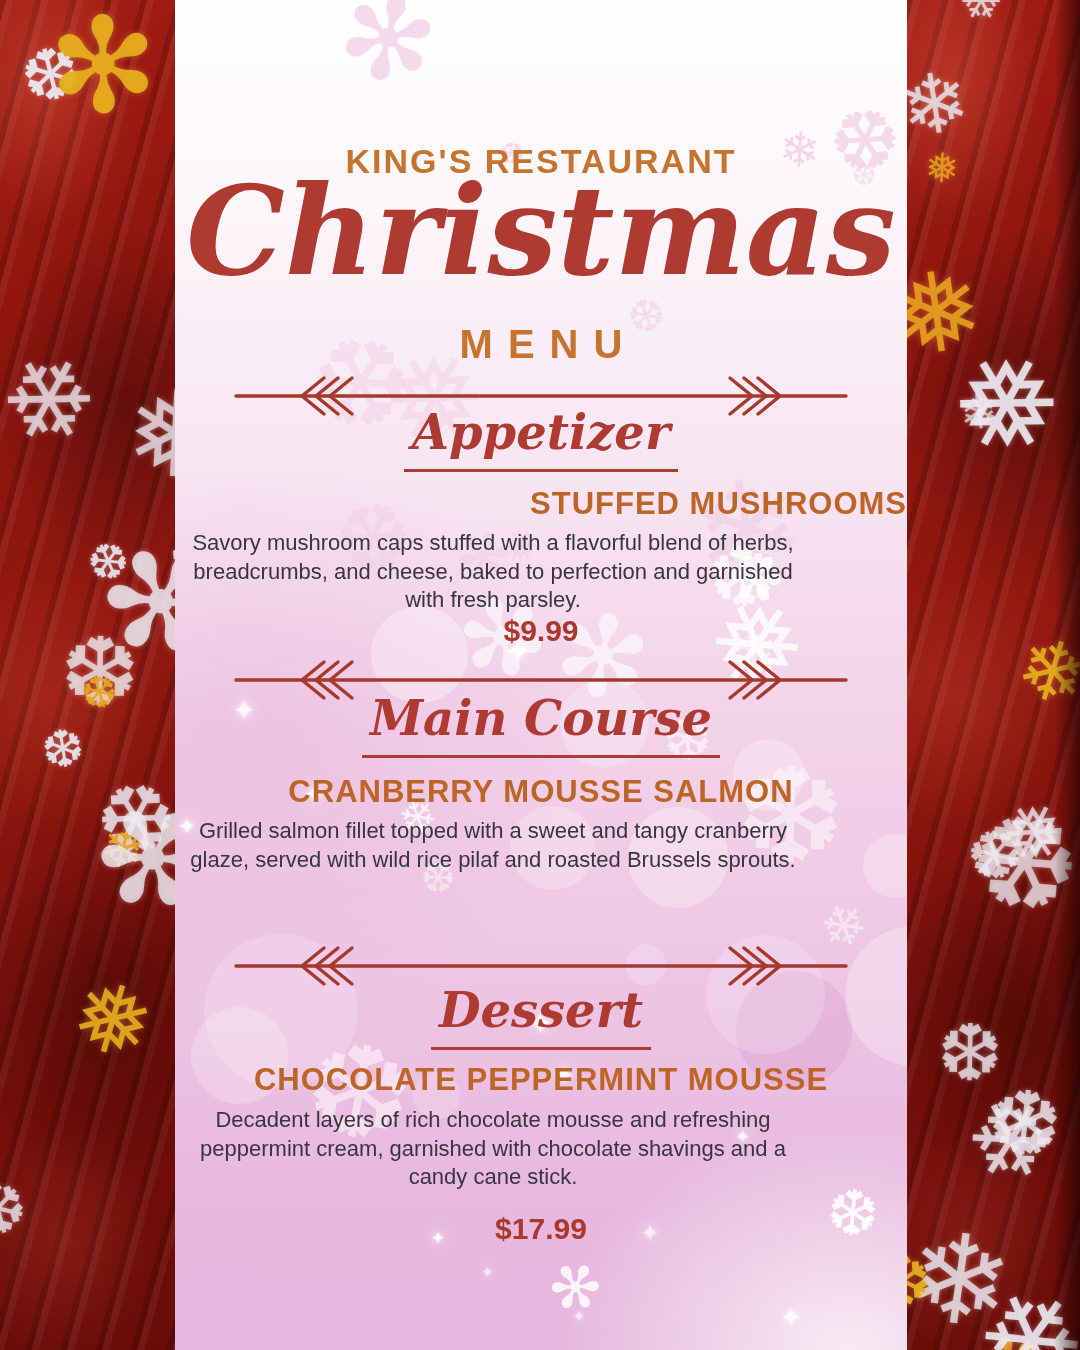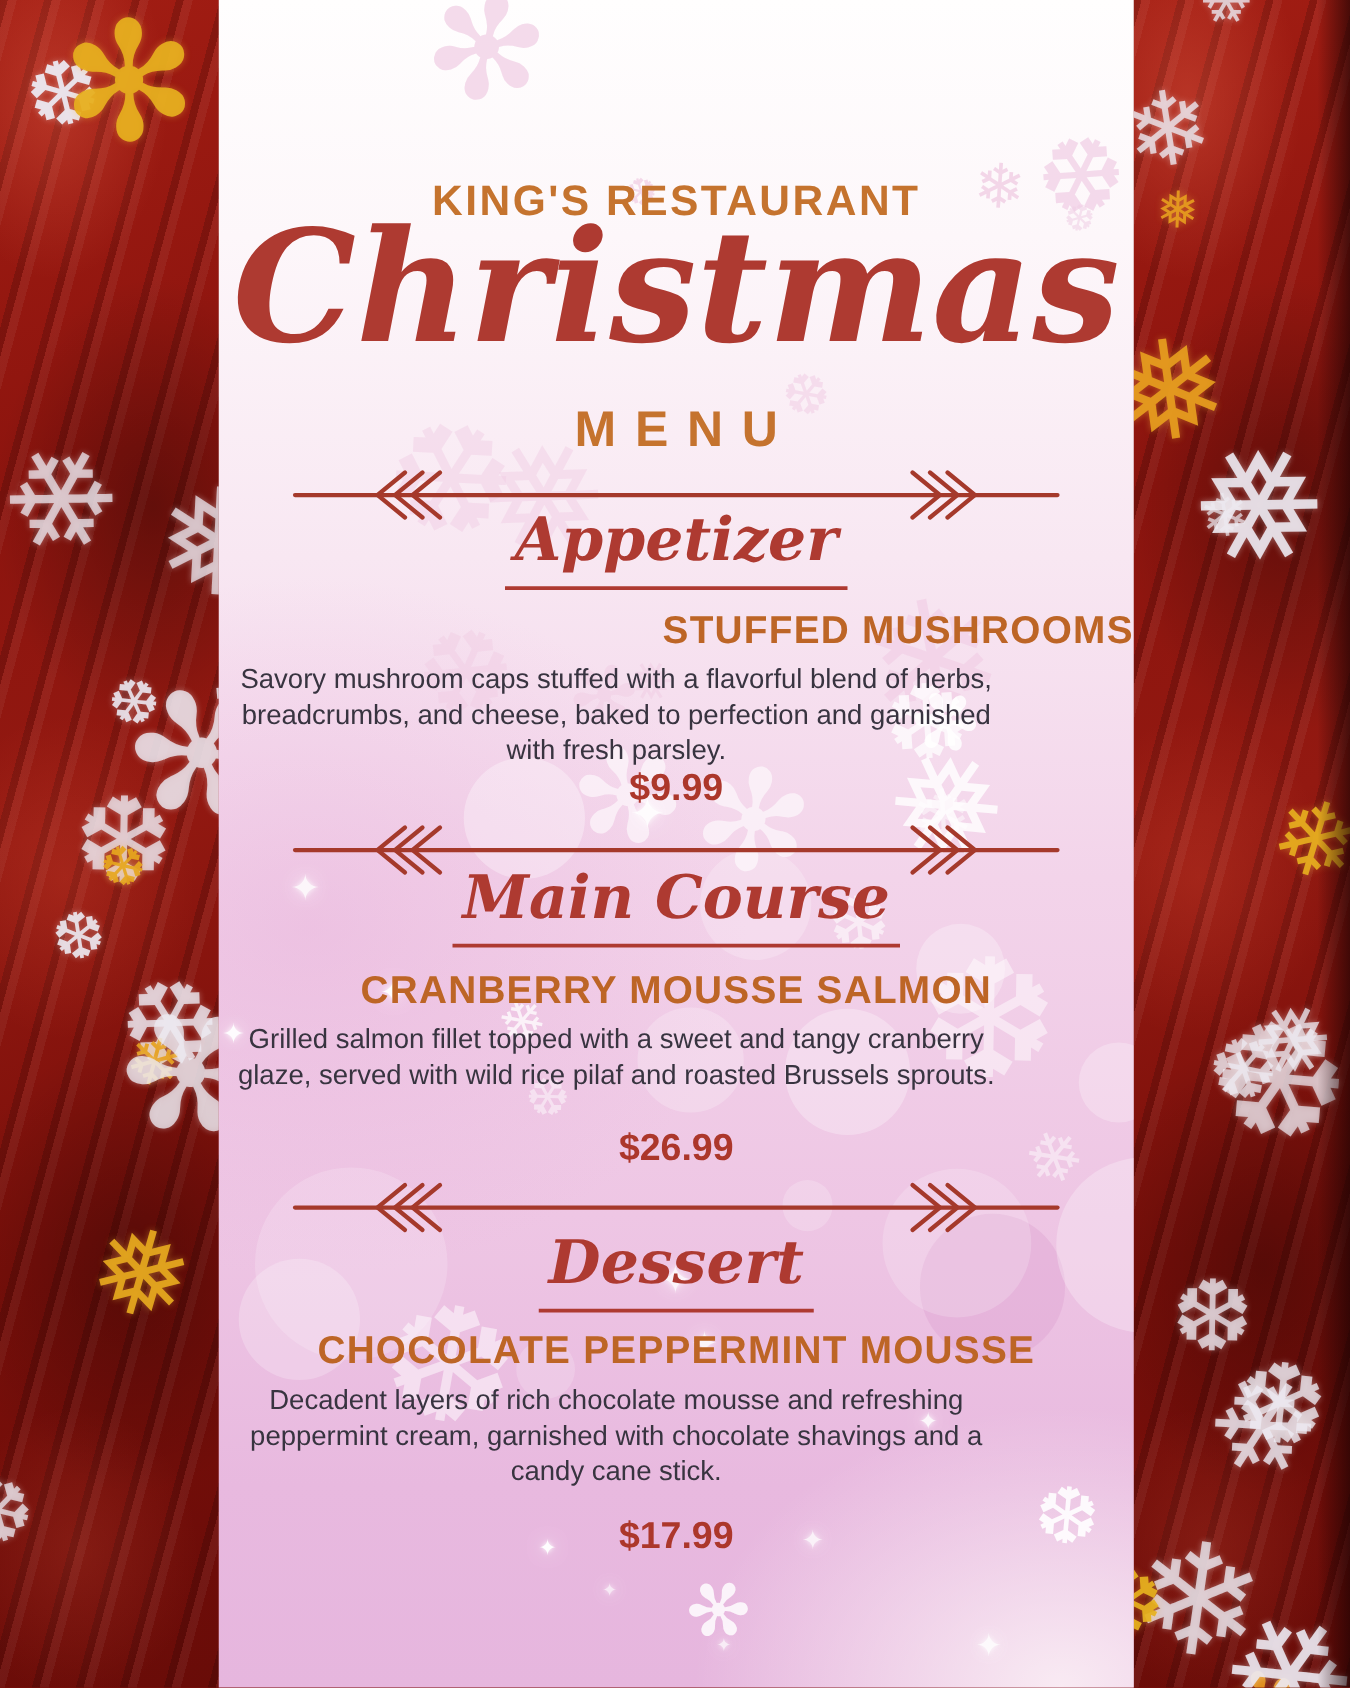--- a/index.html
+++ b/index.html
@@ -214,21 +214,20 @@
               <path d="M496,4 L518,22 L496,40"></path>
           </g>
         </g>
       </svg>
     </div>
     <div class="block section-heading h2"><span>Main Course</span></div>
     <div class="block item-name n2">CRANBERRY MOUSSE SALMON</div>
     <div class="block t2">
         <p class="item-desc" style="margin:0">Grilled salmon fillet topped with a sweet and tangy cranberry glaze, served with wild rice pilaf and roasted Brussels sprouts.</p>
       </div>
-    <div class="block item-price p2">$26.99</div>
 
     <div class="block divider d3">
       <svg width="614" height="44" viewBox="0 0 614 44">
         <g stroke="#A5392B" stroke-width="3.4" fill="none" stroke-linecap="round">
           <line x1="2" y1="22" x2="612" y2="22"></line>
           <g>
             <path d="M90,4 L68,22 L90,40"></path>
               <path d="M104,4 L82,22 L104,40"></path>
               <path d="M118,4 L96,22 L118,40"></path>
           </g>

